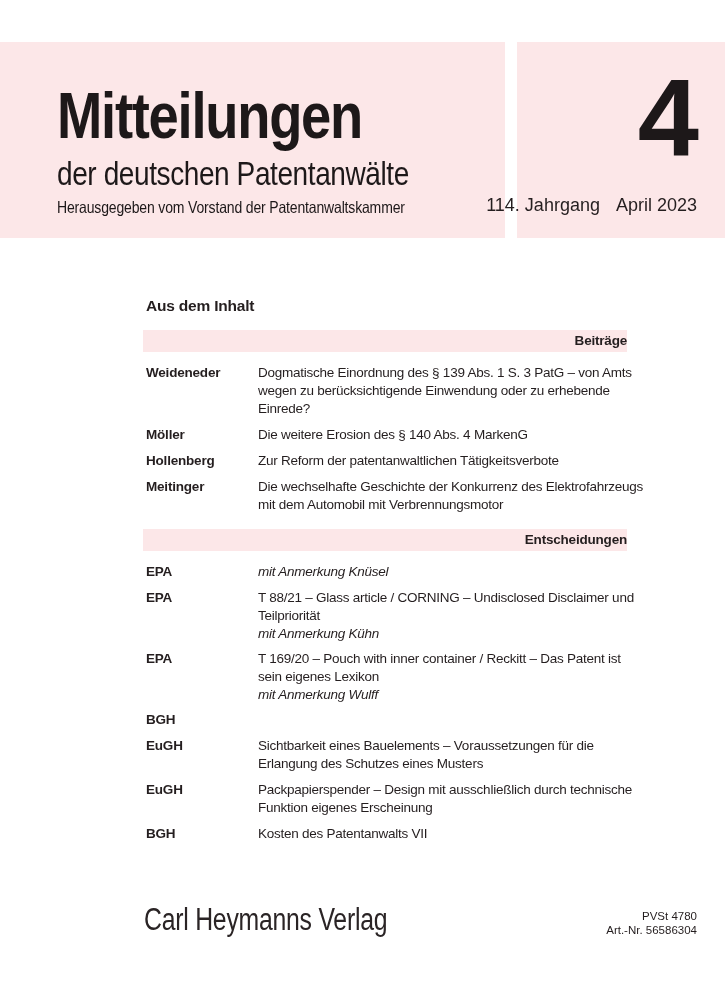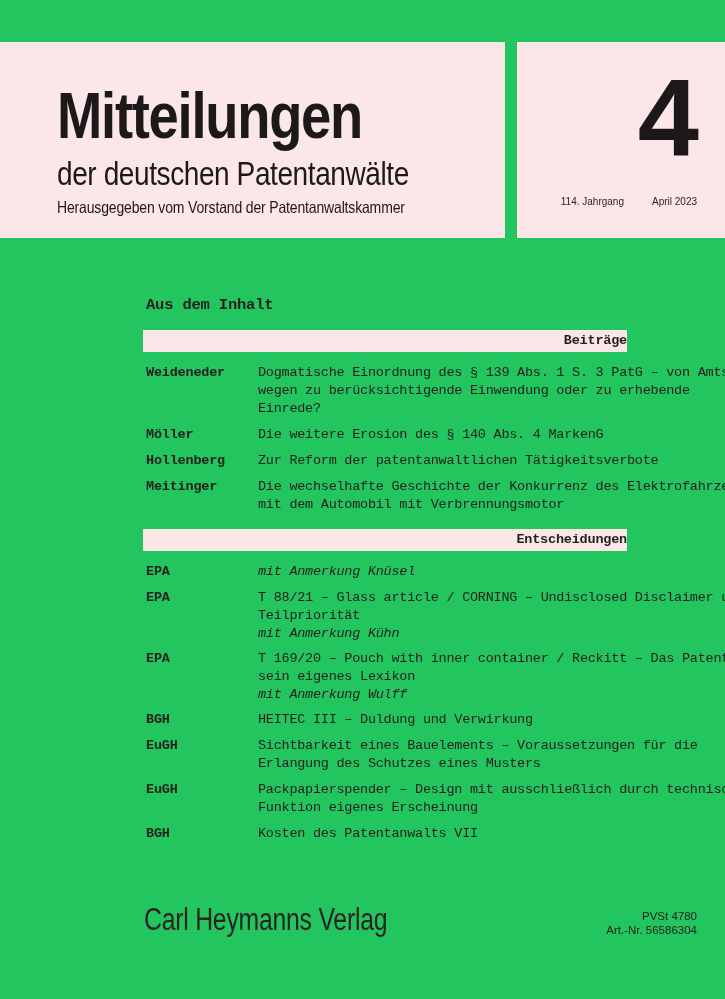--- a/index.html
+++ b/index.html
@@ -5,21 +5,21 @@
   html, body { margin: 0; padding: 0; }
   body {
     width: 725px; height: 999px;
     font-family: "Liberation Sans", sans-serif;
     background: #f8d1d4;
     overflow: hidden;
   }
   .page {
     position: relative;
     width: 725px; height: 999px;
-    background: #22c55e;
+    background: #ffffff;
     color: #241e1f;
   }
   .panel {
     position: absolute;
     top: 42px; height: 196px;
     background: #fce7e8;
   }
   .panel-left  { left: 0; width: 505px; }
   .panel-right { left: 517px; width: 208px; }
 
@@ -41,27 +41,27 @@
     font-size: 16.5px; line-height: 1; margin-top: 9px;
     letter-spacing: -0.2px;
   }
   .issue-number {
     position: absolute; top: 62px; right: 26px;
     font-size: 110px; font-weight: bold; line-height: 1;
     color: #1d1819;
   }
   .issue-meta {
     position: absolute; top: 196px; right: 28px;
-    font-size: 10px; line-height: 1.1;
-    display: flex; gap: 28px; color: #241e1f;
+    font-size: 18px; line-height: 1.1;
+    display: flex; gap: 16px; color: #241e1f;
   }
 
   
   .contents {
-    position: absolute; left: 143px; top: 296px; width: 484px; font-family: Liberation Mono, monospace;
+    position: absolute; left: 143px; top: 296px; width: 484px;
   }
   .toc-heading {
     font-size: 15.5px; font-weight: bold; line-height: 19px;
     padding-left: 3px; letter-spacing: -0.2px;
   }
   .section-band {
     margin-top: 15px; height: 22px; line-height: 22px;
     background: #fce7e8;
     font-size: 13.5px; font-weight: bold;
     padding-left: 3px; letter-spacing: -0.2px; text-align: right;
@@ -186,24 +186,20 @@
         <div class="entry-author">EPA</div>
         <div class="entry-body">
           <div class="entry-title">T 169/20 – Pouch with inner container / Reckitt – Das Patent ist
 sein eigenes Lexikon</div>
           <div class="entry-note">mit Anmerkung Wulff</div>
         </div>
       </div>
 
       <div class="entry">
         <div class="entry-author">BGH</div>
-        <div class="entry-body">
-          <div class="entry-title">HEITEC III – Duldung und Verwirkung</div>
-          <div class="entry-note"></div>
-        </div>
       </div>
 
       <div class="entry">
         <div class="entry-author">EuGH</div>
         <div class="entry-body">
           <div class="entry-title">Sichtbarkeit eines Bauelements – Voraussetzungen für die
 Erlangung des Schutzes eines Musters</div>
           <div class="entry-note"></div>
         </div>
       </div>

